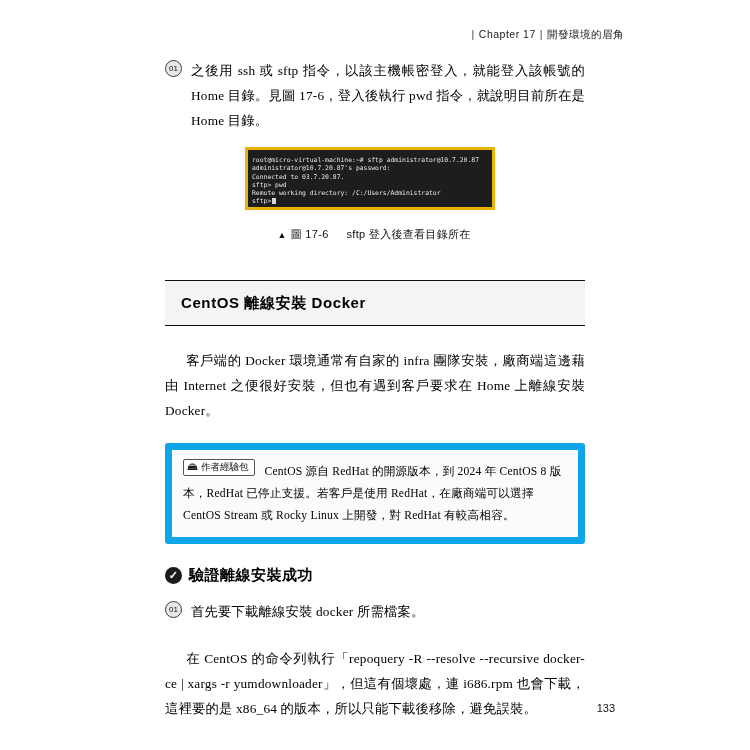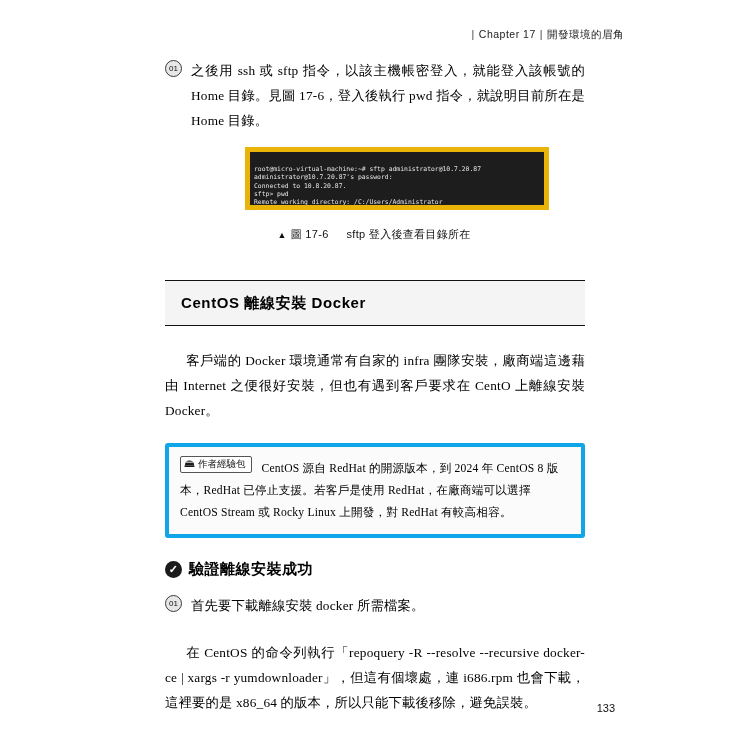--- a/index.html
+++ b/index.html
@@ -79,24 +79,24 @@
     text-indent: 1.6em;
   }
 
   
   .terminal-wrap {
     margin: 14px 0 0 80px;
     width: 258px;
   }
   .terminal {
     background: #1d1d1d;
-    border: 5px solid #eab308;
-    padding: 13px 4px 4px 4px;
+    border: 3px solid #eab308;
+    padding: 6px 4px 4px 4px;
     box-sizing: border-box;
-    width: 304px;
+    width: 250px;
     height: 63px;
     overflow: hidden;
   }
   .terminal .line {
     font-family: "DejaVu Sans Mono", monospace;
     font-size: 6.4px;
     line-height: 8.3px;
     color: #e6e6e6;
     white-space: pre;
   }
@@ -159,21 +159,21 @@
     letter-spacing: 0.6px;
   }
 
   .body-block {
     margin-top: 22px;
   }
 
   
   .notebox {
     margin-top: 20px;
-    border: 4px solid #0ea5e9;
+    border: 7px solid #0ea5e9;
     border-radius: 3px;
     background: #fbfbfb;
     padding: 9px 11px 10px 11px;
     width: 420px;
     box-sizing: border-box;
   }
   .note-tag {
     display: inline-flex;
     align-items: center;
     border: 1px solid #555;
@@ -251,36 +251,36 @@
 
     <div class="step">
       <span class="step-badge">01</span>
       <p class="para">之後用 ssh 或 sftp 指令，以該主機帳密登入，就能登入該帳號的 Home 目錄。見圖 17-6，登入後執行 pwd 指令，就說明目前所在是 Home 目錄。</p>
     </div>
 
     <div class="terminal-wrap">
       <div class="terminal">
         <div class="line">root@micro-virtual-machine:~# sftp administrator@10.7.20.87</div>
         <div class="line">administrator@10.7.20.87's password:</div>
-        <div class="line">Connected to 10.8.20.87.</div>
+        <div class="line">Connected to 03.7.20.87.</div>
         <div class="line">sftp&gt; pwd</div>
         <div class="line">Remote working directory: /C:/Users/Administrator</div>
         <div class="line"><span>sftp&gt;</span><span class="cursor"></span></div>
       </div>
       <div class="figcaption">
         <span class="tri">▲</span><span>圖 17-6</span><span class="gap"></span><span>sftp 登入後查看目錄所在</span>
       </div>
     </div>
 
     <div class="section-head">
       <div class="section-title">CentOS 離線安裝 Docker</div>
     </div>
 
     <div class="body-block">
-      <p class="para indent">客戶端的 Docker 環境通常有自家的 infra 團隊安裝，廠商端這邊藉由 Internet 之便很好安裝，但也有遇到客戶要求在 CentO 上離線安裝 Docker。</p>
+      <p class="para indent">客戶端的 Docker 環境通常有自家的 infra 團隊安裝，廠商端這邊藉由 Internet 之便很好安裝，但也有遇到客戶要求在 Home 上離線安裝 Docker。</p>
     </div>
 
     <div class="notebox">
       <span class="note-tag">
         <span class="hat">
           <svg viewBox="0 0 11 11" width="11" height="11" aria-hidden="true">
             <path d="M1 5.4 C1 3.2 2.8 1.4 5.5 1.4 C8.2 1.4 10 3.2 10 5.4 L10 6.1 L1 6.1 Z" fill="#1b1b1b"></path>
             <rect x="0.4" y="6.3" width="10.2" height="1.8" rx="0.8" fill="#1b1b1b"></rect>
             <rect x="2.1" y="2.6" width="6.8" height="1.2" fill="#cfcfcf"></rect>
           </svg>

